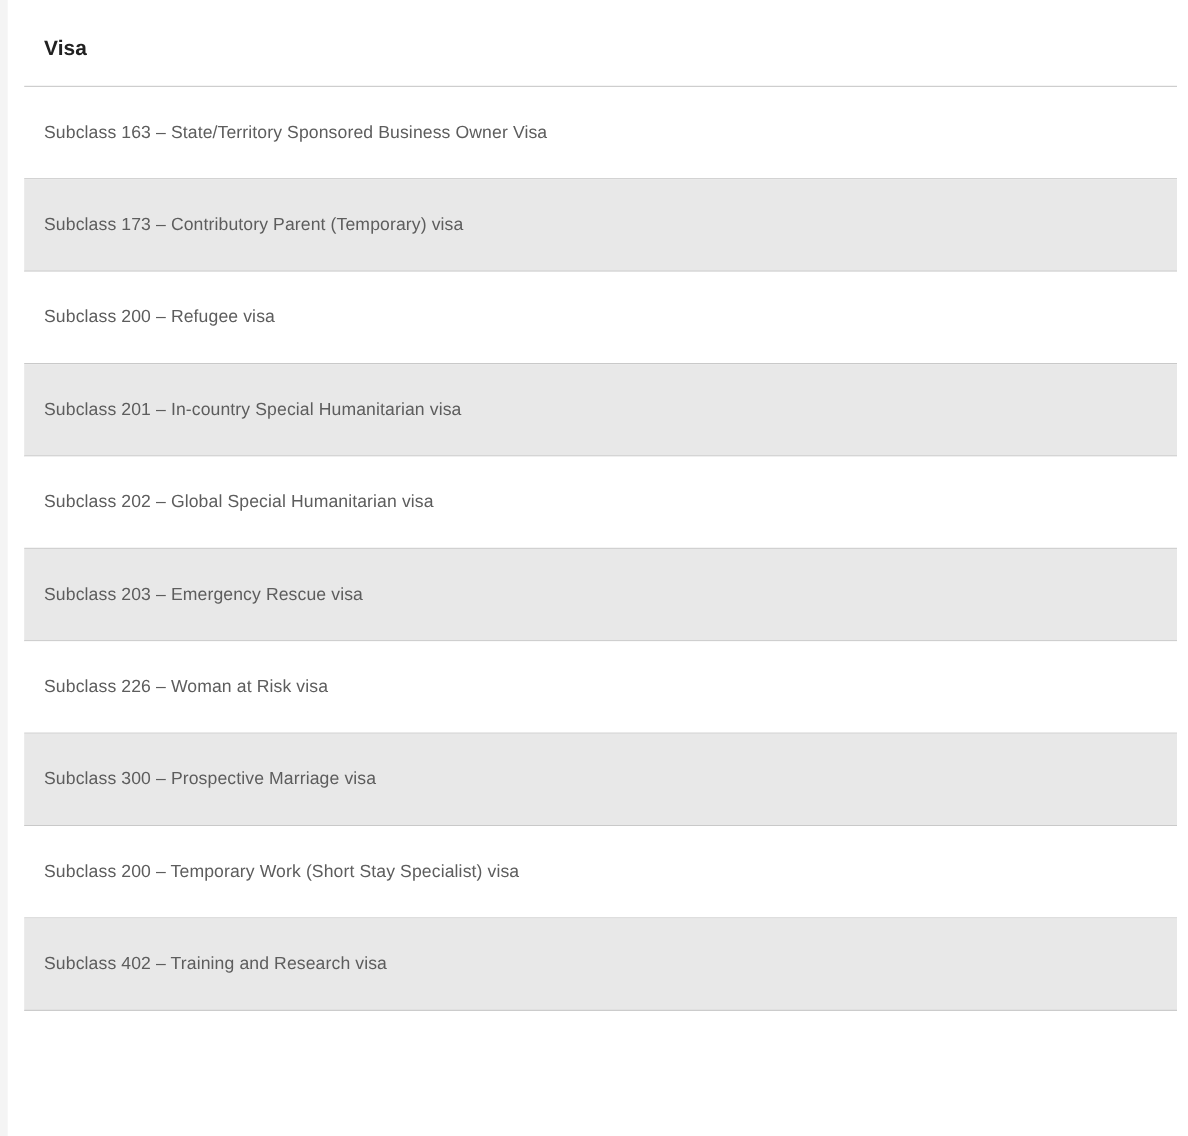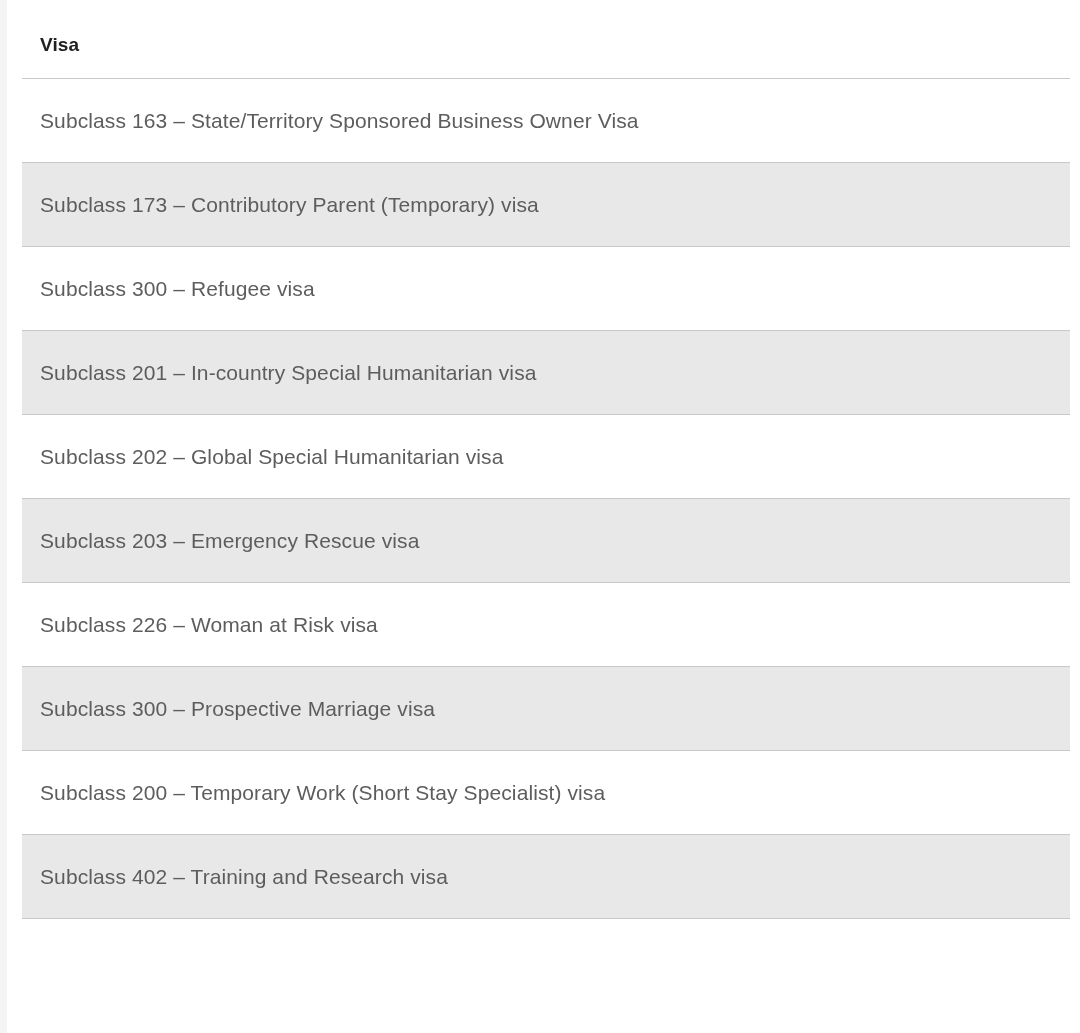--- a/index.html
+++ b/index.html
@@ -27,21 +27,21 @@
   .table-header-cell {
     padding: 17px 18px 16px 18px;
     font-size: 19px;
     line-height: 34px;
     font-weight: bold;
     color: #212121;
     background: #ffffff;
   }
   .table-row {
     padding: 25px 20px 25px 18px;
-    font-size: 21px;
+    font-size: 16px;
     line-height: 33px;
     color: #5d5d5d;
     border-bottom: 1px solid #c9c9c9;
     background: #ffffff;
   }
   .table-row:nth-child(odd) {
     background: #e8e8e8;
   }
   .table-row.first {
     border-top: 1px solid #c9c9c9;
@@ -61,21 +61,21 @@
     <span class="cell-text">Visa</span>
   </div>
 
   <div class="table-row first">
     <span class="cell-text">Subclass 163 – State/Territory Sponsored Business Owner Visa</span>
   </div>
   <div class="table-row">
     <span class="cell-text">Subclass 173 – Contributory Parent (Temporary) visa</span>
   </div>
   <div class="table-row">
-    <span class="cell-text">Subclass 300 – Refugee visa</span>
+    <span class="cell-text">Subclass 200 – Refugee visa</span>
   </div>
   <div class="table-row">
     <span class="cell-text">Subclass 201 – In-country Special Humanitarian visa</span>
   </div>
   <div class="table-row">
     <span class="cell-text">Subclass 202 – Global Special Humanitarian visa</span>
   </div>
   <div class="table-row">
     <span class="cell-text">Subclass 203 – Emergency Rescue visa</span>
   </div>

